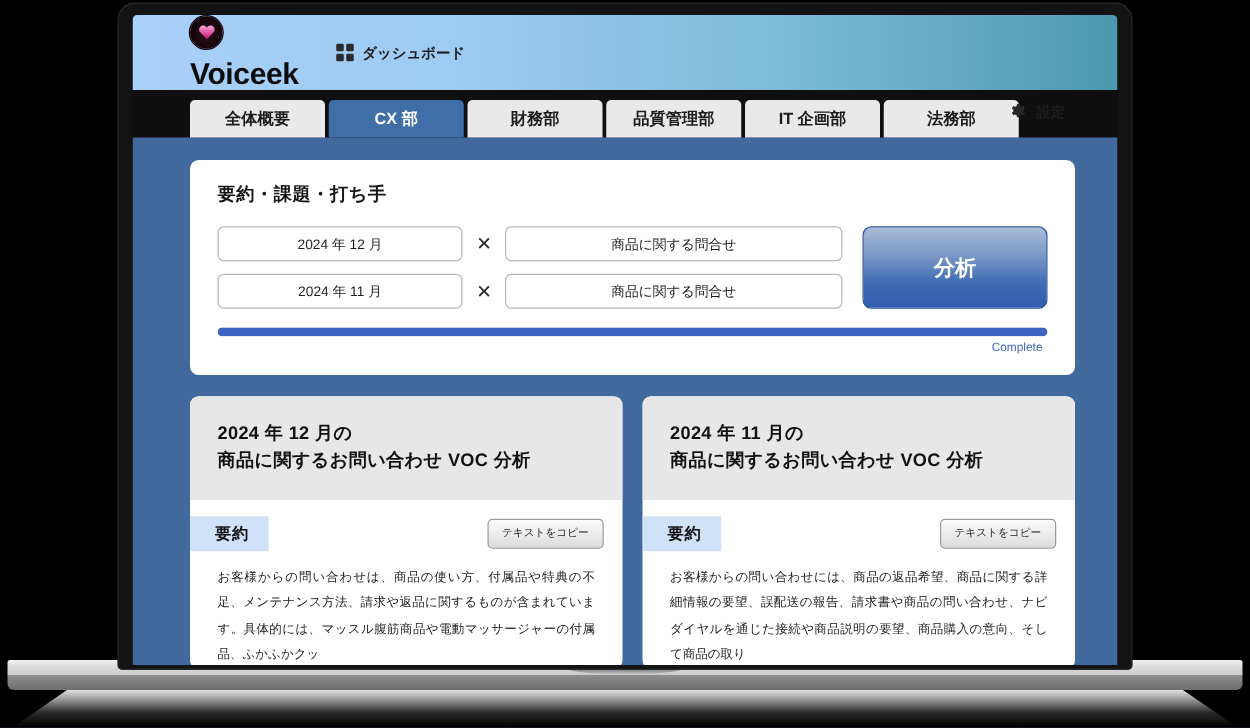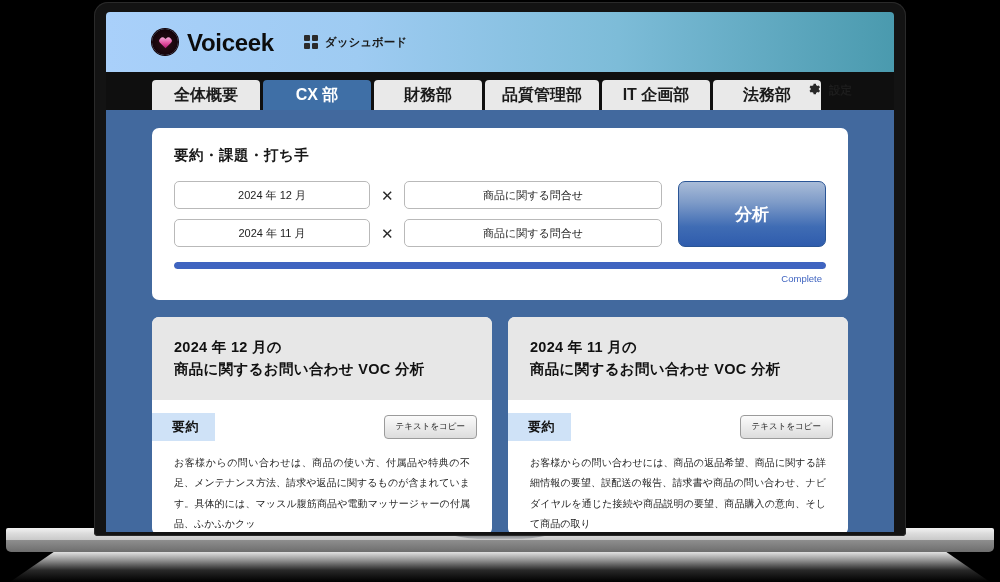--- a/index.html
+++ b/index.html
@@ -102,22 +102,23 @@
     position: relative;
     height: 60px;
     background: linear-gradient(to right, #a9d0fa 0%, #9ecbf2 32%, #7dbcd8 65%, #4a9aae 100%);
     display: flex;
     align-items: center;
     padding: 0 0 0 46px;
     box-sizing: border-box;
   }
   .brand {
     display: flex;
-    align-items: flex-end;
+    align-items: flex-start;
     gap: 9px;
+    flex-direction: column;
   }
   .brand-mark {
     width: 26px;
     height: 26px;
     border-radius: 50%;
     background: radial-gradient(circle at 50% 55%, #2a1018 0%, #140309 70%, #0b0206 100%);
     display: flex;
     align-items: center;
     justify-content: center;
     box-shadow: 0 0 0 1px #120207;
@@ -194,34 +195,34 @@
   }
   .tab {
     height: 30px;
     min-width: 74px;
     padding: 0 17px;
     display: flex;
     align-items: center;
     justify-content: center;
     background: #e9e9e9;
     color: #1b1b1b;
-    font-size: 16px;
+    font-size: 13px;
     font-weight: bold;
     border-radius: 4px 4px 0 0;
     white-space: nowrap;
   }
   .tab.active {
     background: #3f6fa6;
     color: #ffffff;
   }
 
   
   .canvas {
     background: #42699e;
-    padding: 18px 46px 0 46px;
+    padding: 18px 34px 0 46px;
     box-sizing: border-box;
     height: 422px;
   }
 
   
   .panel {
     background: #ffffff;
     border-radius: 7px;
     padding: 18px 22px 16px 22px;
     box-sizing: border-box;

